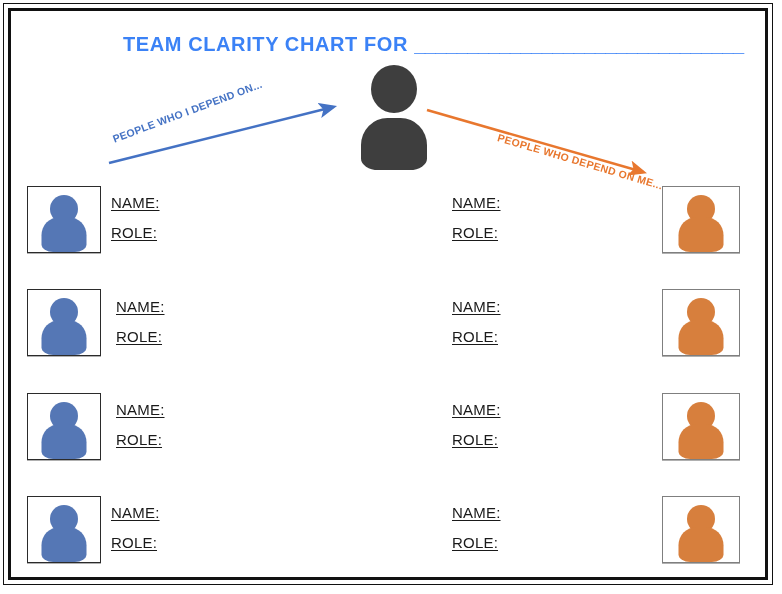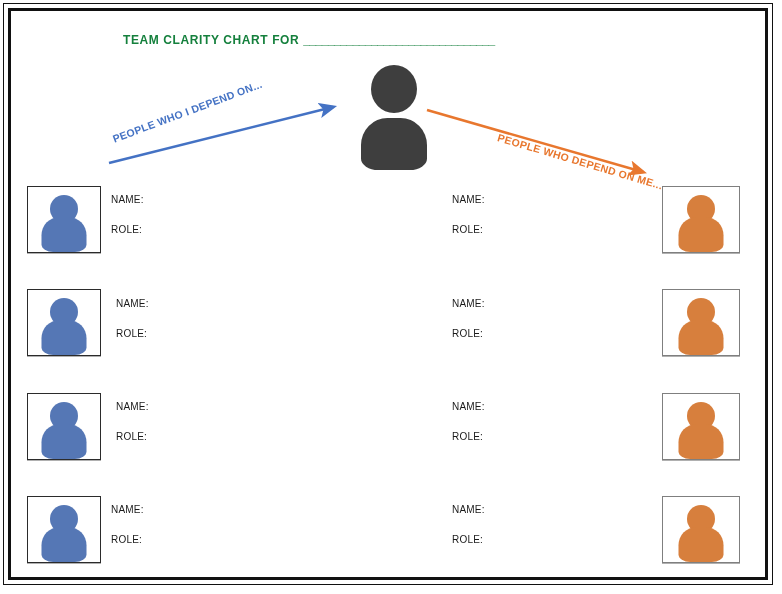--- a/index.html
+++ b/index.html
@@ -29,24 +29,24 @@
   .canvas{
     position:absolute;left:11px;top:11px;
     width:754px;height:566px;
     overflow:hidden;
   }
 
   
   .title{
     position:absolute;
     left:112px;top:22px;
-    font-size:12px;
+    font-size:20px;
     font-weight:bold;
     letter-spacing:0.6px;
-    color:#15803d;
+    color:#3b82f6;
     white-space:nowrap;
   }
   .title .blank{
     font-weight:bold;
     letter-spacing:-0.5px;
   }
 
   
   .center-figure{
     position:absolute;
@@ -107,22 +107,23 @@
   }
   .avatar-box .head{top:8px;}
   .avatar-box.blue .head{width:28px;height:28px;background:#5577b5;}
   .avatar-box.blue .body{width:45px;height:35px;top:30px;background:#5577b5;}
   .avatar-box.orange .head{width:28px;height:28px;background:#d77f3d;}
   .avatar-box.orange .body{width:45px;height:35px;top:30px;background:#d77f3d;}
 
   
   .field{
     position:absolute;
-    font-size:10px;
+    font-size:15px;
     color:#1a1a1a;
+    text-decoration:underline;
     text-underline-offset:2px;
     white-space:nowrap;
     letter-spacing:0.2px;
   }
 </style>
 </head>
 <body>
 
 <div id="page">
 

